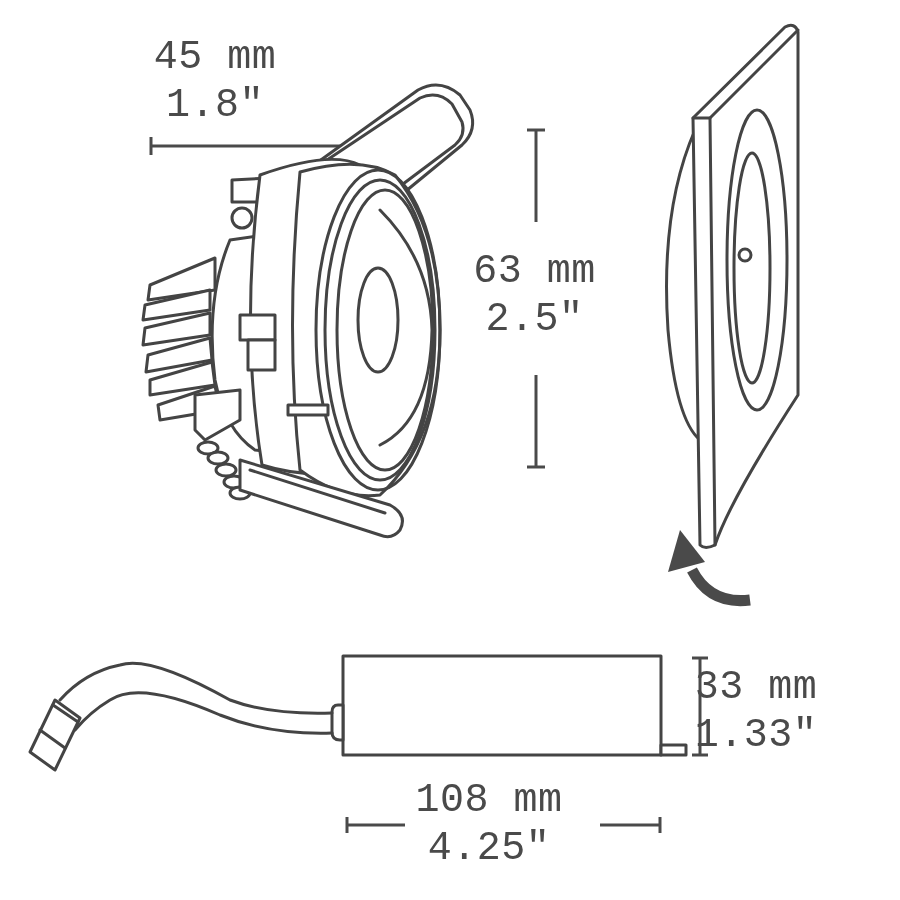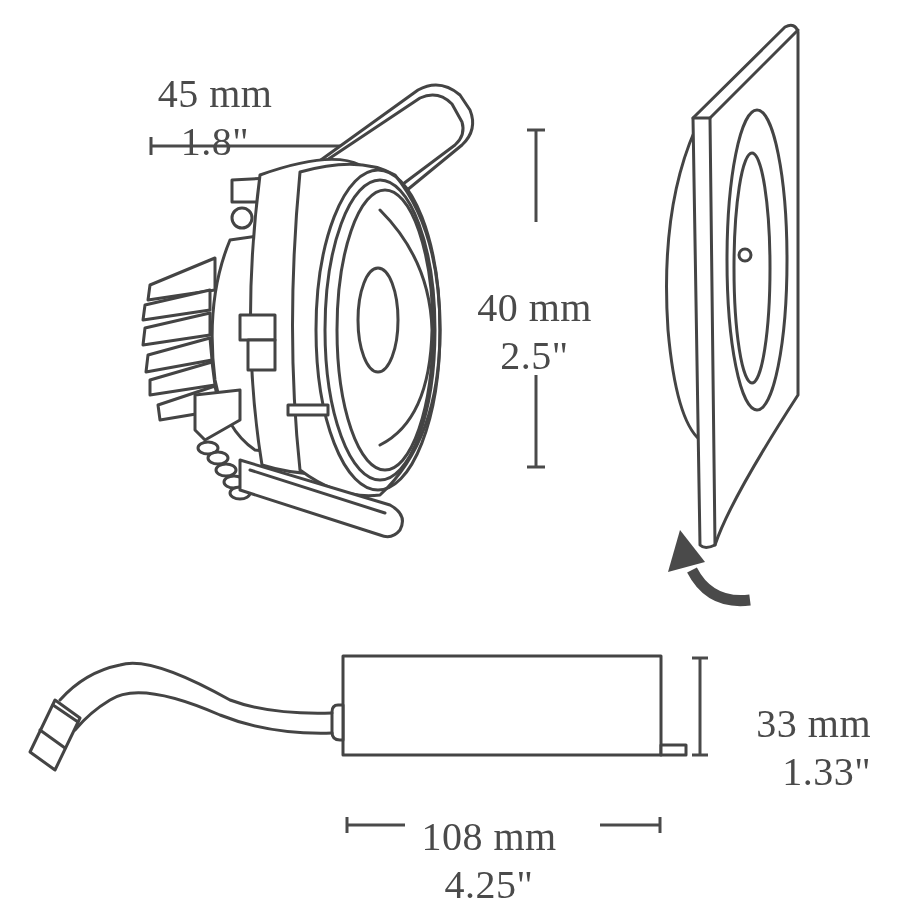--- a/index.html
+++ b/index.html
@@ -1,18 +1,18 @@
 <!DOCTYPE html>
 <html><head>
 <meta charset="utf-8">
 <style>
   html, body { margin:0; padding:0; background:#ffffff; }
   body { width:900px; height:900px; position:relative; overflow:hidden; font-family:"DejaVu Sans", sans-serif; }
   svg#drawing { position:absolute; left:0; top:0; }
-  .dim-text { position:absolute; color:#4a4a4a; font-family:Liberation Serif, serif; font-size:40px; line-height:48px; text-align:center; white-space:nowrap; letter-spacing:0.5px;margin-top:36px; }
+  .dim-text { position:absolute; color:#4a4a4a; font-family:Liberation Mono, monospace; font-size:40px; line-height:48px; text-align:center; white-space:nowrap; letter-spacing:0.5px; }
   .stroke { fill:none; stroke:#444; stroke-width:3; stroke-linejoin:round; stroke-linecap:round; }
   .fillw { fill:#fff; stroke:#444; stroke-width:3; stroke-linejoin:round; }
   .dim { fill:none; stroke:#4a4a4a; stroke-width:3; }
 </style>
 </head>
 <body>
 
 <svg id="drawing" width="900" height="900" viewBox="0 0 900 900">
 
   <g>
@@ -117,25 +117,25 @@
     <line class="dim" x1="660" y1="817" x2="660" y2="833"></line>
   </g>
 </svg>
 
 <div class="dim-text" style="left:130px; top:34px; width:170px;">
   <div>45 mm</div>
   <div>1.8"</div>
 </div>
 
 <div class="dim-text" style="left:452px; top:248px; width:165px;">
-  <div>40 mm</div>
+  <div>63 mm</div>
   <div>2.5"</div>
 </div>
 
-<div class="dim-text" style="left:711px; top:664px; width:160px;text-align:right;">
+<div class="dim-text" style="left:676px; top:664px; width:160px;">
   <div>33 mm</div>
   <div>1.33"</div>
 </div>
 
 <div class="dim-text" style="left:394px; top:777px; width:190px;">
   <div>108 mm</div>
   <div>4.25"</div>
 </div>
 
 </body></html>

